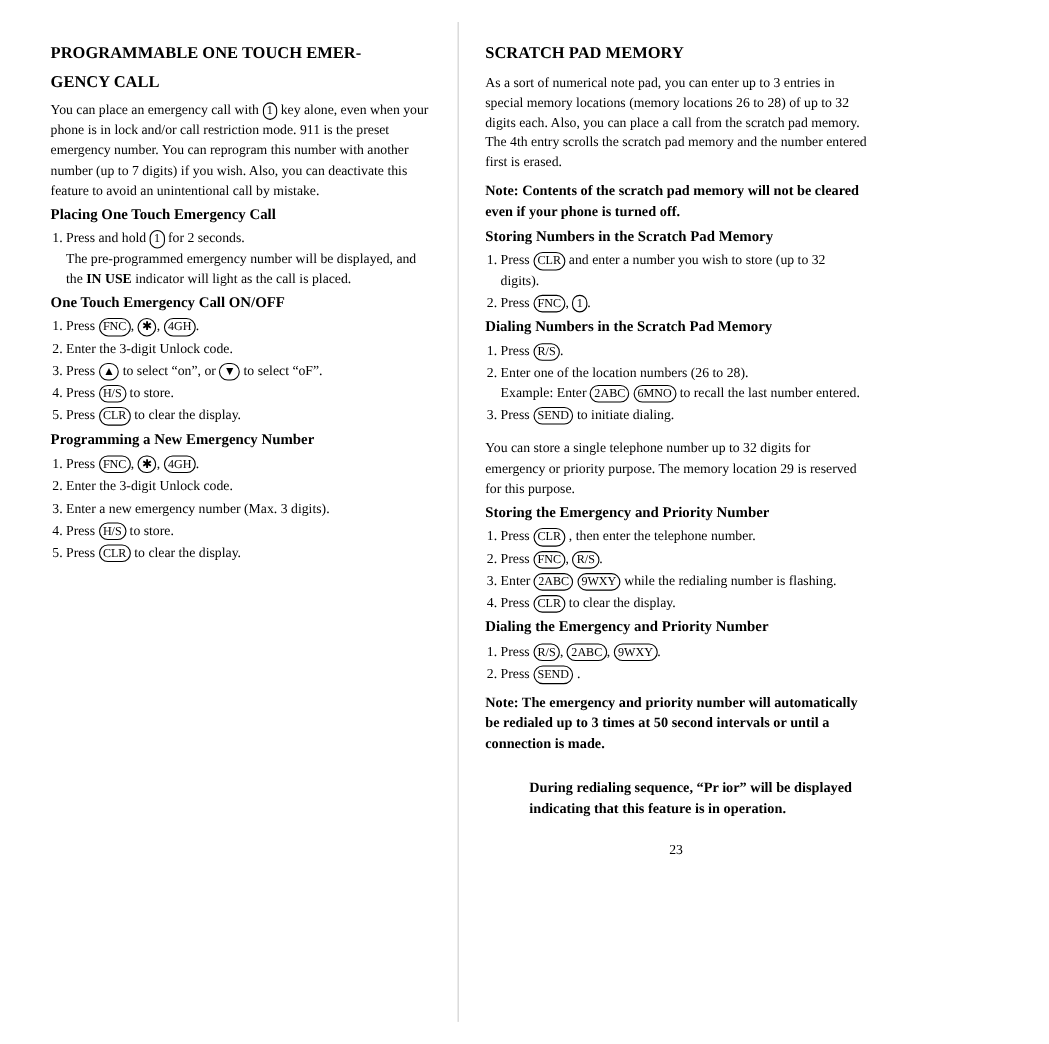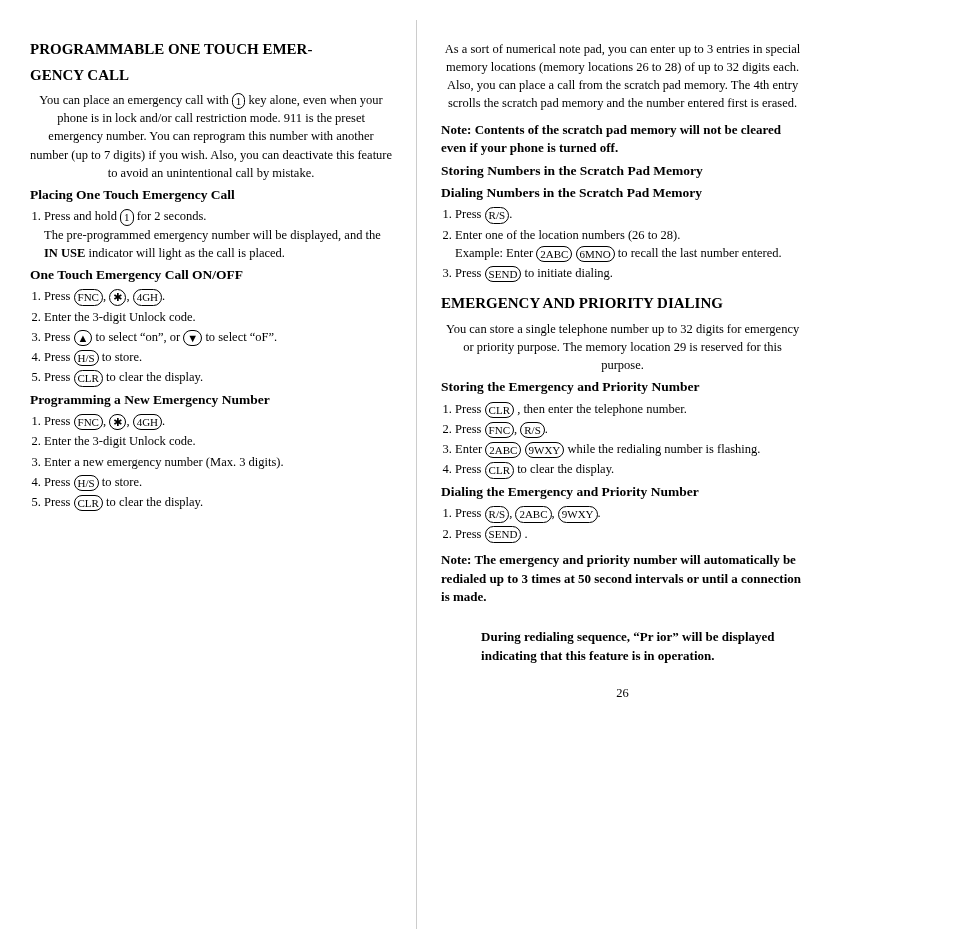--- a/index.html
+++ b/index.html
@@ -8,21 +8,21 @@
       font-size: 13px;
       background: #fff;
       color: #000;
       width: 954px;
       min-height: 949px;
     }
     .page-container {
       display: flex;
       width: 834px;
       min-height: 949px;
-      padding: 20px 0;
+      padding: 20px 16px;
     }
     .page-left {
       width: 477px;
       padding: 20px 24px 20px 30px;
       border-right: 1px solid #ccc;
     }
     .page-right {
       width: 477px;
       padding: 20px 30px 20px 24px;
     }
@@ -37,21 +37,20 @@
       font-size: 13.5px;
       font-weight: bold;
       margin-bottom: 4px;
       margin-top: 3px;
       line-height: 1.3;
     }
     .body-text {
       font-size: 12.5px;
       line-height: 1.45;
       margin-bottom: 4px;
-      text-align: center;
     }
     .numbered-list {
       margin-left: 14px;
       margin-bottom: 4px;
     }
     .numbered-list li {
       font-size: 12.5px;
       line-height: 1.45;
       margin-bottom: 2px;
     }
@@ -161,26 +160,39 @@
         <span>Press</span>
         <kbd>CLR</kbd>
         <span>to clear the display.</span>
       </li>
     </ol>
 
   </div>
 
   <div class="page-right">
 
+    <div class="section-title-large">SCRATCH PAD MEMORY</div>
     <p class="body-text">As a sort of numerical note pad, you can enter up to 3 entries in special memory locations (memory locations 26 to 28) of up to 32 digits each. Also, you can place a call from the scratch pad memory. The 4th entry scrolls the scratch pad memory and the number entered first is erased.</p>
     <p class="note-bold">
       <span>Note: Contents of the scratch pad memory will not be cleared even if your phone is turned off.</span>
     </p>
 
     <div class="section-title-medium">Storing Numbers in the Scratch Pad Memory</div>
+    <ol class="numbered-list">
+      <li>
+        <span>Press</span>
+        <kbd>CLR</kbd>
+        <span>and enter a number you wish to store (up to 32 digits).</span>
+      </li>
+      <li>
+        <span>Press</span>
+        <kbd>FNC</kbd>,
+        <kbd>1</kbd>.
+      </li>
+    </ol>
 
     <div class="section-title-medium">Dialing Numbers in the Scratch Pad Memory</div>
     <ol class="numbered-list">
       <li>
         <span>Press</span>
         <kbd>R/S</kbd>.
       </li>
       <li>
         <span>Enter one of the location numbers (26 to 28).</span><br>
         <span>Example: Enter</span>
@@ -189,21 +201,20 @@
         <span>to recall the last number entered.</span>
       </li>
       <li>
         <span>Press</span>
         <kbd>SEND</kbd>
         <span>to initiate dialing.</span>
       </li>
     </ol>
 
     <div class="section-divider">
-      <div class="section-title-large">EMERGENCY AND PRIORITY DIALING</div>
       <p class="body-text">You can store a single telephone number up to 32 digits for emergency or priority purpose. The memory location 29 is reserved for this purpose.</p>
     </div>
 
     <div class="section-title-medium">Storing the Emergency and Priority Number</div>
     <ol class="numbered-list">
       <li>
         <span>Press</span>
         <kbd>CLR</kbd>
         <span>, then enter the telephone number.</span>
       </li>
@@ -240,15 +251,15 @@
       </li>
     </ol>
 
     <p class="note-bold" style="margin-left:0;">
       <span>Note: The emergency and priority number will automatically be redialed up to 3 times at 50 second intervals or until a connection is made.</span>
     </p>
     <p class="note-bold" style="margin-left:40px; margin-top:21px;">
       <span>During redialing sequence, “Pr ior” will be displayed indicating that this feature is in operation.</span>
     </p>
 
-    <div class="page-num">26</div>
+    <div class="page-num">23</div>
   </div>
 </div>
 
 </body></html>

